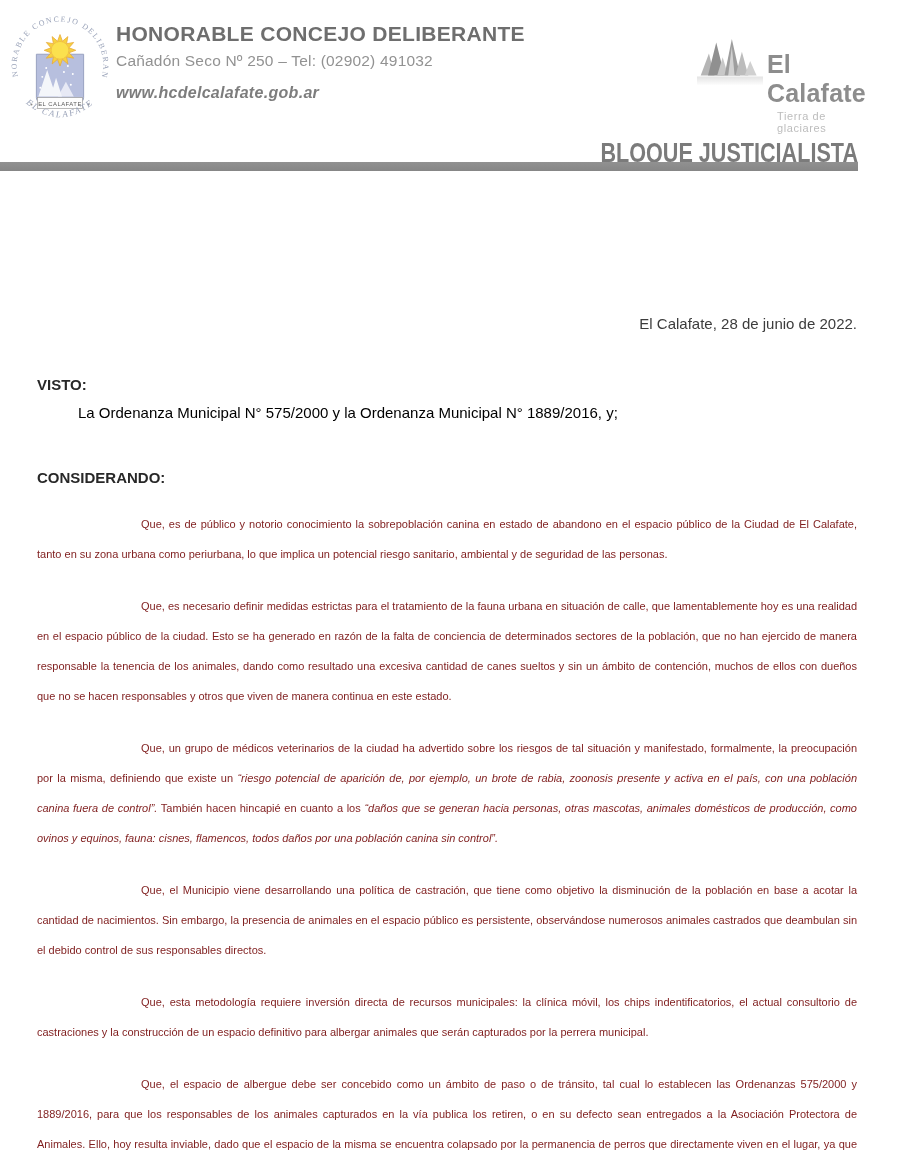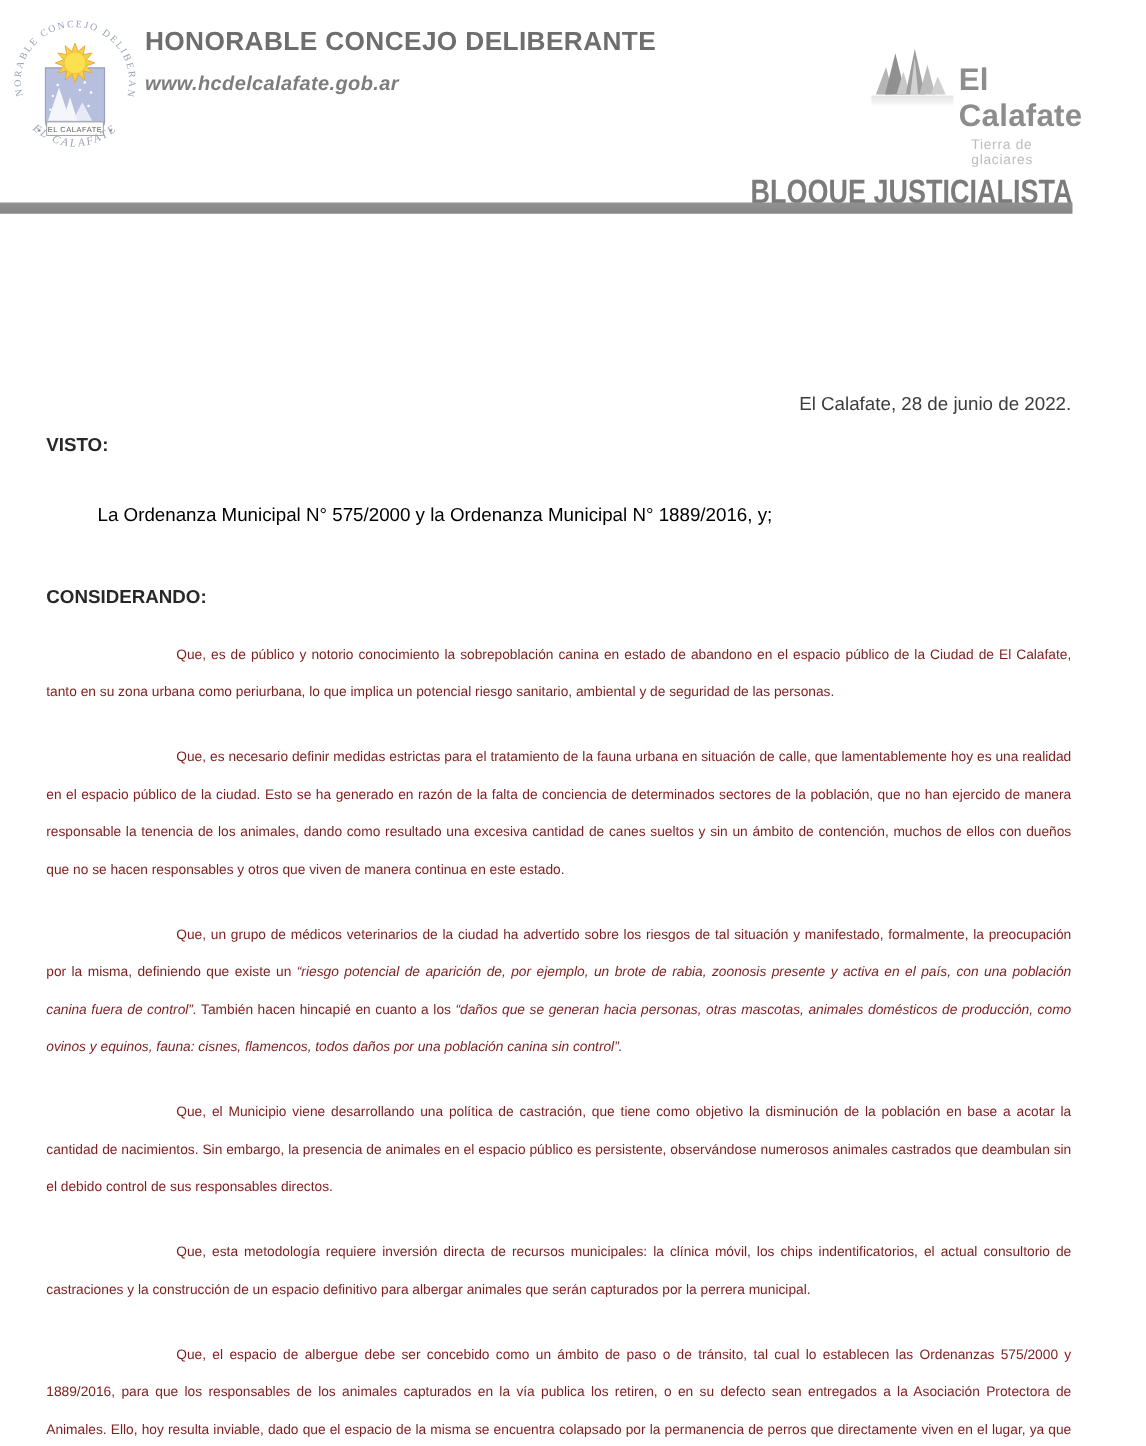--- a/index.html
+++ b/index.html
@@ -28,21 +28,21 @@
   
   .banner-title {
     position:absolute; top:138px; right:59px; font-size:27px; font-weight:bold;
     color:#7b7b7b; white-space:nowrap; transform:scaleX(.8); transform-origin:100% 50%;
   }
   .banner-bar { position:absolute; top:162px; left:0; width:858px; height:9px;
     background:linear-gradient(#919191,#868686); }
 
   
   .dateline { position:absolute; top:315px; right:60px; font-size:15px; color:#3c3c3c; }
-  .visto-label { position:absolute; top:348px; left:37px; font-size:15px; font-weight:bold; color:#282828; }
+  .visto-label { position:absolute; top:376px; left:37px; font-size:15px; font-weight:bold; color:#282828; }
   .visto-text { position:absolute; top:404px; left:78px; font-size:15px; color:#000000; }
   .considerando-label { position:absolute; top:469px; left:37px; font-size:15px; font-weight:bold; color:#282828; }
 
   .paragraphs { position:absolute; top:509px; left:37px; width:820px; }
   .paragraphs p {
     margin:0 0 22px 0; font-size:11px; line-height:30px; color:#7f1d1d;
     text-align:justify; text-indent:104px;
   }
   .paragraphs p span.it { font-style:italic; }
 </style>
@@ -86,20 +86,21 @@
       <circle cx="83" cy="99" r="1" fill="#8a8a8a"></circle>
     </g>
 
     <text font-family="Liberation Serif, serif" font-size="9" font-style="italic" letter-spacing="2" fill="#99a2b8">
       <textPath href="#sealBottomArc" startOffset="50%" text-anchor="middle">EL CALAFATE</textPath>
     </text>
   </svg>
 
   <div class="header-text">
     <div class="org-name">HONORABLE CONCEJO DELIBERANTE</div>
+    <div class="addr">Cañadón Seco Nº 250 – Tel: (02902) 491032</div>
     <div class="website">www.hcdelcalafate.gob.ar</div>
   </div>
 
   <div class="city-logo">
     <div class="city-logo-row">
       <svg width="66" height="60" viewBox="0 0 72 58">
         <defs>
           <linearGradient id="reflGrad" x1="0" y1="0" x2="0" y2="1">
             <stop offset="0" stop-color="#9a9a9a" stop-opacity="0.28"></stop>
             <stop offset="1" stop-color="#9a9a9a" stop-opacity="0"></stop>

